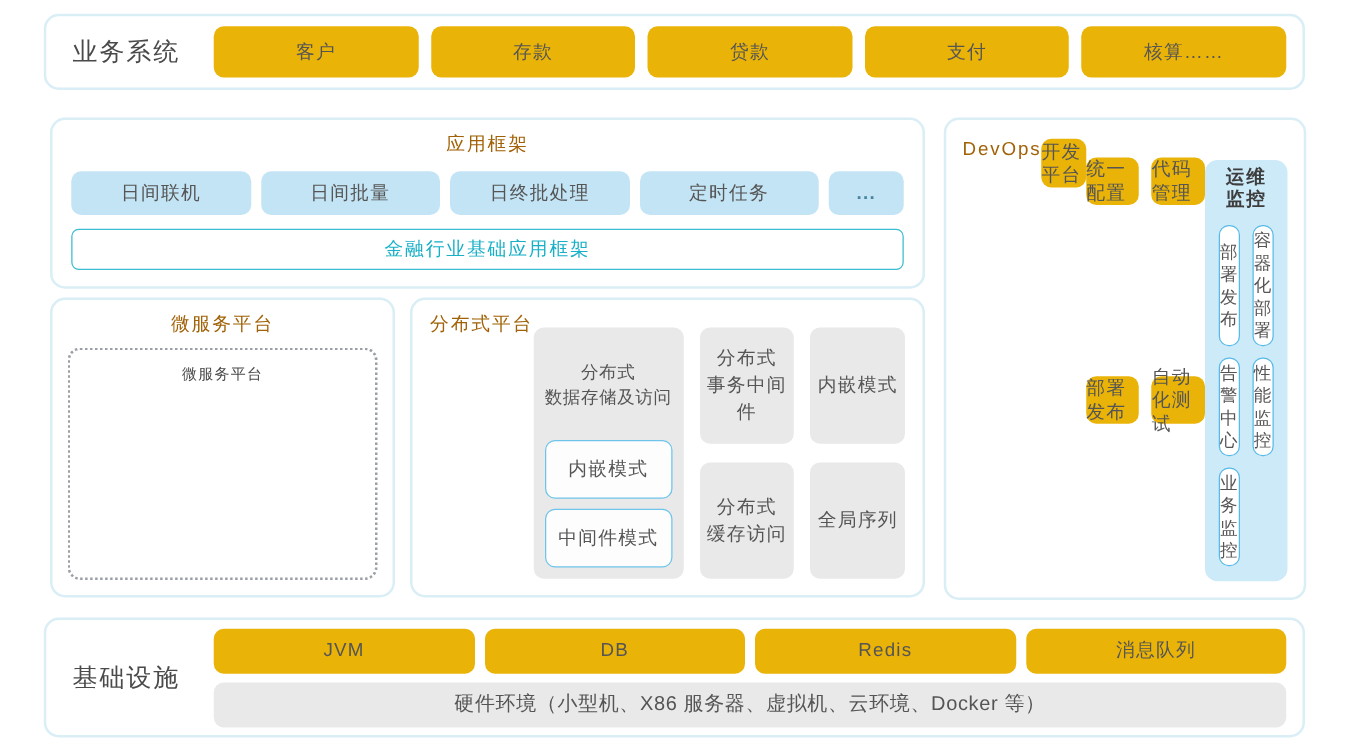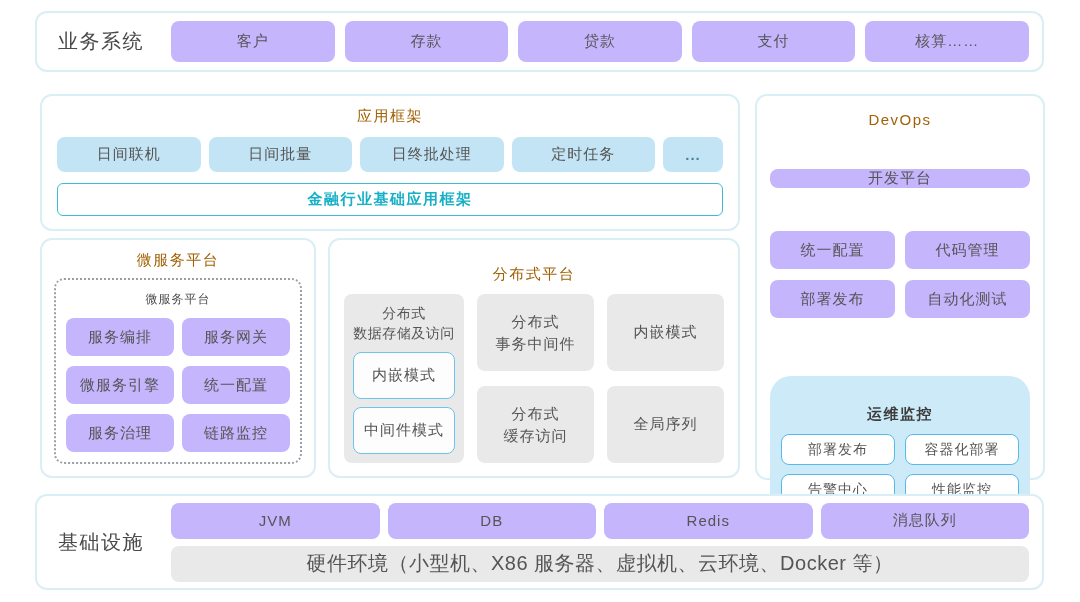--- a/index.html
+++ b/index.html
@@ -5,67 +5,67 @@
   html,body { margin:0; padding:0; background:#ffffff; }
   body { font-family:"Liberation Sans","DejaVu Sans",sans-serif; color:#555; }
   .canvas { position:relative; width:1080px; height:602px; background:#fff; overflow:hidden; }
 
   
   .sec { position:absolute; background:#fff; border:2px solid #daeef6; border-radius:12px; box-sizing:border-box; }
 
   .sec-title { text-align:center; font-size:15px; color:#a16207; font-weight:500; letter-spacing:1.5px; line-height:18px; }
   .side-label { flex:0 0 112px; text-align:center; font-size:20px; color:#4a4a4a; font-weight:500; letter-spacing:1.5px; }
 
-  .btn { background:#c4b5fd; border-radius:8px; color:#555; display:flex; align-items:center; justify-content:center; font-size:15px; letter-spacing:1px; box-sizing:border-box; }
+  .btn { background:#eab308; border-radius:8px; color:#555; display:flex; align-items:center; justify-content:center; font-size:15px; letter-spacing:1px; box-sizing:border-box; }
   .preline { white-space:pre-line; text-align:center; line-height:1.45; }
 
   
   #sec-business { left:35px; top:11px; width:1009px; height:61px; display:flex; align-items:center; padding:0 13px 0 8px; }
   #sec-business .row { flex:1; display:flex; gap:10px; margin-left:14px; }
   #sec-business .btn { flex:1; height:41px; }
 
   
   #sec-appfw { left:40px; top:94px; width:700px; height:137px; padding:11px 15px 13px; display:flex; flex-direction:column; }
   #sec-appfw .row { display:flex; gap:8px; margin-top:12px; }
   .btn.blue { background:#c3e4f5; flex:1; height:35px; }
   .btn.blue.small { flex:0 0 60px; font-weight:bold; color:#49849e; }
-  .teal-bar { margin-top:11px; height:34px; border:1px solid #3cbcd0; border-radius:6px; display:flex; align-items:center; justify-content:center; color:#17b0c7; font-weight:bold; font-size:15px; letter-spacing:1.5px; }
+  .teal-bar { margin-top:11px; height:34px; border:1px solid #3cbcd0; border-radius:6px; display:flex; align-items:center; justify-content:center; color:#17b0c7; font-weight:normal; font-size:15px; letter-spacing:1.5px; }
 
   
-  #sec-devops { left:755px; top:94px; width:290px; height:386px; padding:15px 13px 13px; display:flex; flex-direction:column;gap:28px; }
-  .btn.wide { height:39px; margin-top:12px; }
+  #sec-devops { left:755px; top:94px; width:290px; height:386px; padding:15px 13px 13px; display:flex; flex-direction:row; }
+  .btn.wide { height:39px; }
   #sec-devops .grid2 { display:grid; grid-template-columns:1fr 1fr; gap:11px 10px; margin-top:15px; }
   #sec-devops .grid2 .btn { height:38px; }
-  .ops-box { margin-top:30px; background:#cdeaf8; border-radius:21px; padding:29px 11px 12px; flex:1; display:flex; flex-direction:column; }
+  .ops-box { margin-top:17px; background:#cdeaf8; border-radius:10px; padding:5px 11px 12px; flex:1; display:flex; flex-direction:column; }
   .ops-box .sec-title { font-weight:600; color:#3d3d3d; }
   .ops-grid { display:grid; grid-template-columns:1fr 1fr; gap:9px 10px; margin-top:11px; flex:1; }
   .btn.ops { background:#fff; border:1.5px solid #57bae9; border-radius:8px; font-size:14px; min-height:31px; }
 
   
   #sec-micro { left:40px; top:238px; width:276px; height:240px; padding:11px 12px 12px; display:flex; flex-direction:column; }
   .dashed { flex:1; margin-top:9px; border:2px dotted #9aa0a6; border-radius:10px; padding:8px 10px 10px; display:flex; flex-direction:column; box-sizing:border-box; }
   .inner-title { text-align:center; font-size:12px; color:#4a4a4a; margin-top:3px; letter-spacing:1px; }
   .micro-grid { display:grid; grid-template-columns:1fr 1fr; gap:10px 8px; margin-top:10px; flex:1; }
   .micro-grid .btn { font-size:15px; }
 
   
-  #sec-dist { left:328px; top:238px; width:412px; height:240px; padding:25px 14px 13px; display:flex; flex-direction:column; }
+  #sec-dist { left:328px; top:238px; width:412px; height:240px; padding:11px 14px 13px; display:flex; flex-direction:row; }
   .dist-grid { flex:1; margin-top:11px; display:grid; grid-template-columns:120px 1fr 1fr; gap:13px; }
   .tall-cell { background:#e9e9e9; border-radius:8px; padding:8px 9px 9px; display:flex; flex-direction:column; }
   .tall-label { flex:1; display:flex; align-items:center; justify-content:center; font-size:14px; color:#555; letter-spacing:0.5px; }
   .mode-box { height:47px; background:#fdfdfd; border:1.5px solid #6fc4ea; border-radius:8px; display:flex; align-items:center; justify-content:center; font-size:15px; color:#555; margin-top:8px; letter-spacing:1px; box-sizing:border-box; }
   .dist-col { display:flex; flex-direction:column; gap:15px; }
   .dist-col .cell { flex:1; background:#e9e9e9; border-radius:8px; display:flex; align-items:center; justify-content:center; font-size:15px; color:#555; letter-spacing:1px; }
 
   
   #sec-infra { left:35px; top:494px; width:1009px; height:96px; display:flex; align-items:center; padding:0 13px 0 8px; }
   .infra-content { flex:1; display:flex; flex-direction:column; gap:7px; margin-left:14px; }
   .infra-row { display:flex; gap:8px; }
   .infra-row .btn { flex:1; height:36px; }
-  .hw-bar { height:36px; background:#e9e9e9; border-radius:8px; display:flex; align-items:center; justify-content:center; font-size:20px; color:#555; letter-spacing:0.5px; }
+  .hw-bar { height:36px; background:#e9e9e9; border-radius:8px; display:flex; align-items:center; justify-content:center; font-size:16px; color:#555; letter-spacing:0.5px; }
 </style>
 </head>
 <body>
 
 <div class="canvas">
 
   <div class="sec" id="sec-business">
     <div class="side-label">业务系统</div>
     <div class="row">
       <div class="btn">客户</div>
@@ -106,28 +106,20 @@
         <div class="btn ops">性能监控</div>
         <div class="btn ops">业务监控</div>
       </div>
     </div>
   </div>
 
   <div class="sec" id="sec-micro">
     <div class="sec-title">微服务平台</div>
     <div class="dashed">
       <div class="inner-title">微服务平台</div>
-      <div class="micro-grid">
-        <div class="btn">服务编排</div>
-        <div class="btn">服务网关</div>
-        <div class="btn">微服务引擎</div>
-        <div class="btn">统一配置</div>
-        <div class="btn">服务治理</div>
-        <div class="btn">链路监控</div>
-      </div>
     </div>
   </div>
 
   <div class="sec" id="sec-dist">
     <div class="sec-title">分布式平台</div>
     <div class="dist-grid">
       <div class="tall-cell">
         <div class="tall-label preline">分布式
 数据存储及访问</div>
         <div class="mode-box">内嵌模式</div>

